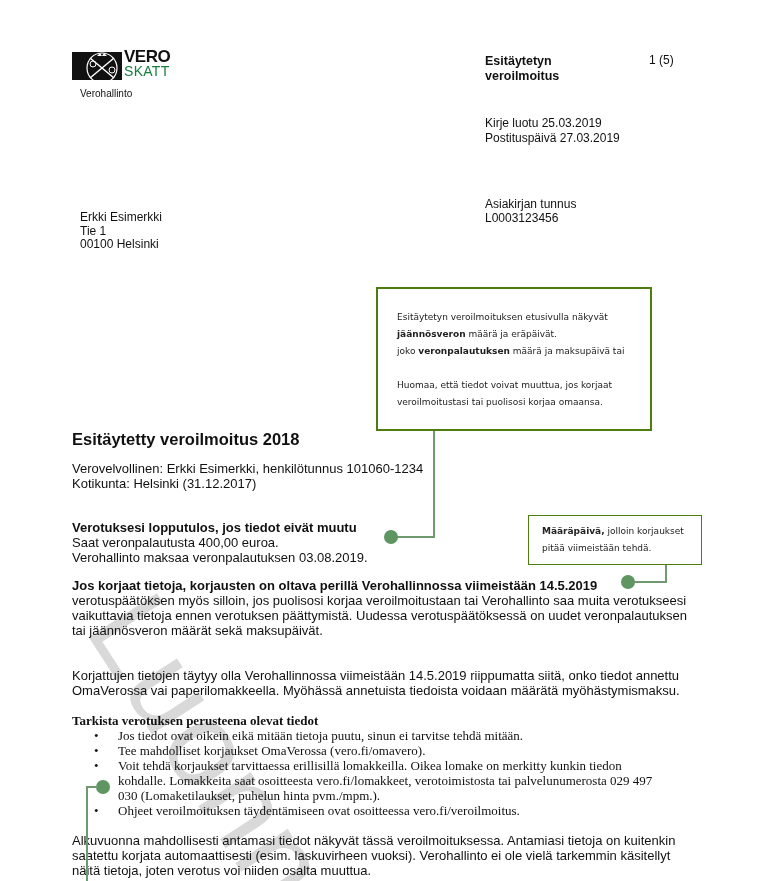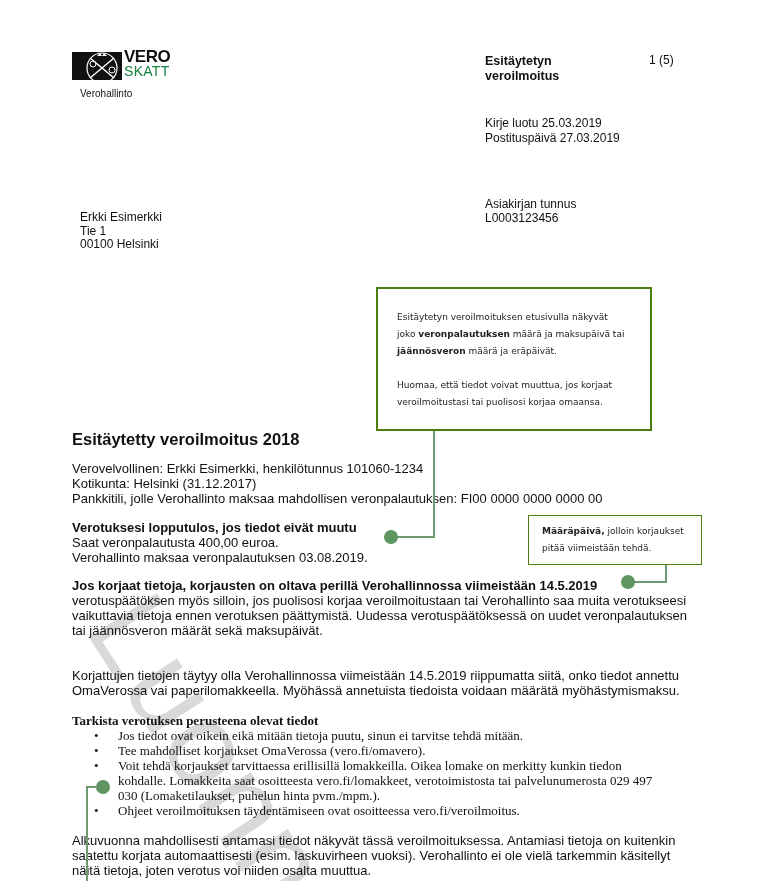--- a/index.html
+++ b/index.html
@@ -85,22 +85,22 @@
   <div>00100 Helsinki</div>
 </div>
 <div class="abs docid content">
   <div>Asiakirjan tunnus</div>
   <div>L0003123456</div>
 </div>
 
 <div class="abs callout callout1 content">
   <div class="inner">
     <div>Esitäytetyn veroilmoituksen etusivulla näkyvät</div>
+    <div><b>jäännösveron</b><span> määrä ja eräpäivät.</span></div>
     <div><span>joko </span><b>veronpalautuksen</b><span> määrä ja maksupäivä tai</span></div>
-    <div><b>jäännösveron</b><span> määrä ja eräpäivät.</span></div>
     <div style="height:17px"></div>
     <div>Huomaa, että tiedot voivat muuttua, jos korjaat</div>
     <div>veroilmoitustasi tai puolisosi korjaa omaansa.</div>
   </div>
 </div>
 <div class="conn" style="left:433px; top:431px; width:2px; height:107px;"></div>
 <div class="conn" style="left:392px; top:536px; width:43px; height:2px;"></div>
 <div class="dot" style="left:384px; top:530px;"></div>
 
 <div class="abs callout callout2 content">
@@ -115,21 +115,20 @@
 
 <div class="dot" style="left:96px; top:780px;"></div>
 <div class="conn" style="left:86px; top:786px; width:12px; height:2px;"></div>
 <div class="conn" style="left:86px; top:786px; width:2px; height:95px;"></div>
 
 <div class="abs main-title content">Esitäytetty veroilmoitus 2018</div>
 
 <div class="abs info content">
   <div>Verovelvollinen: Erkki Esimerkki, henkilötunnus 101060-1234</div>
   <div>Kotikunta: Helsinki (31.12.2017)</div>
-  <div>Pankkitili, jolle Verohallinto maksaa mahdollisen veronpalautuksen: FI00 0000 0000 0000 00</div>
 </div>
 
 <div class="abs section sec1 content">
   <div class="bold">Verotuksesi lopputulos, jos tiedot eivät muutu</div>
   <div>Saat veronpalautusta 400,00 euroa.</div>
   <div>Verohallinto maksaa veronpalautuksen 03.08.2019.</div>
 </div>
 
 <div class="abs section sec2 content">
   <div class="bold">Jos korjaat tietoja, korjausten on oltava perillä Verohallinnossa viimeistään 14.5.2019</div>

